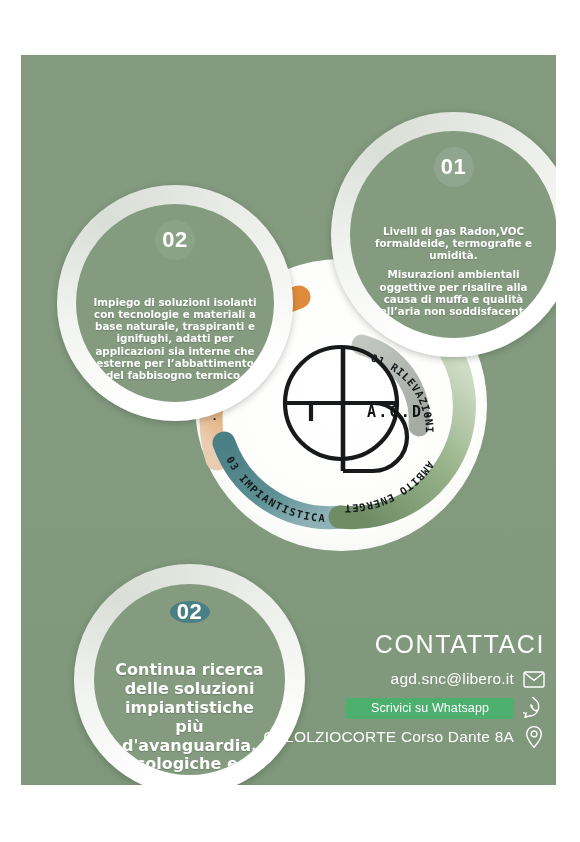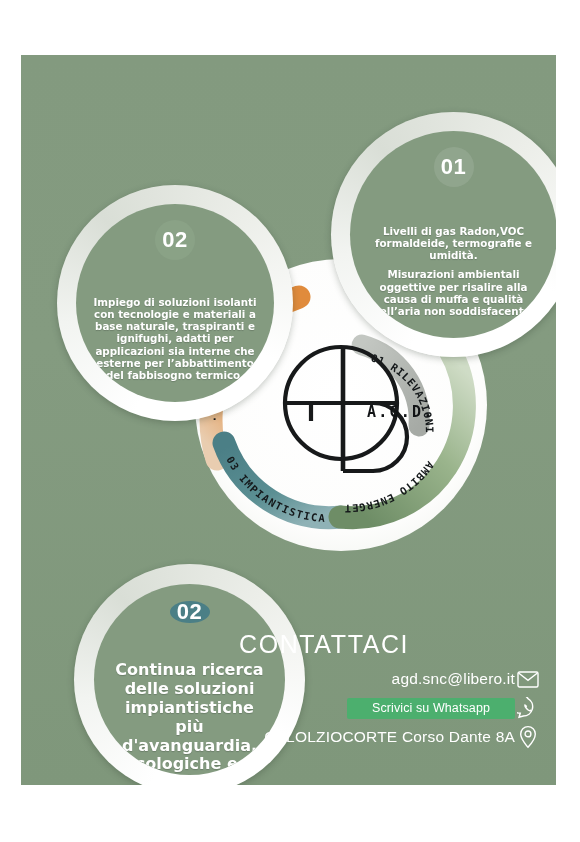--- a/index.html
+++ b/index.html
@@ -62,26 +62,26 @@
   
   #diagram{position:absolute;left:160px;top:190px;width:320px;height:320px;}
   #diagram svg{display:block;width:320px;height:320px;overflow:visible;}
   .arclabel{
     font-family:"DejaVu Sans Mono",monospace;
     font-size:10.5px;font-weight:bold;fill:#14181a;letter-spacing:1.1px;
   }
   .arclabel.dark{fill:#111315;}
 
   
-  #contacts{position:absolute;right:17px;bottom:30px;width:300px;color:#ffffff;text-align:left;}
+  #contacts{position:absolute;right:11px;bottom:30px;width:300px;color:#ffffff;text-align:right;}
   #contacts .title{
     font-size:25px;letter-spacing:1.6px;font-weight:normal;margin-bottom:9px;
     font-family:"Liberation Sans",sans-serif;
   }
-  .crow{display:flex;align-items:center;justify-content:flex-end;gap:2px;margin-bottom:7px;}
+  .crow{display:flex;align-items:center;justify-content:flex-end;gap:9px;margin-bottom:7px;}
   .crow .ctext{font-size:15.5px;letter-spacing:.2px;}
   .crow .cicon{width:22px;height:22px;flex:0 0 22px;display:flex;align-items:center;justify-content:center;}
   .crow .cicon svg{display:block;}
   .wa-badge{
     background:#4caf6e;color:#fff;font-size:12.5px;padding:3px 25px 4px;
     border-radius:2px;letter-spacing:.1px;white-space:nowrap;
   }
   #addr .ctext{font-size:15.5px;}
 </style>
 </head>

